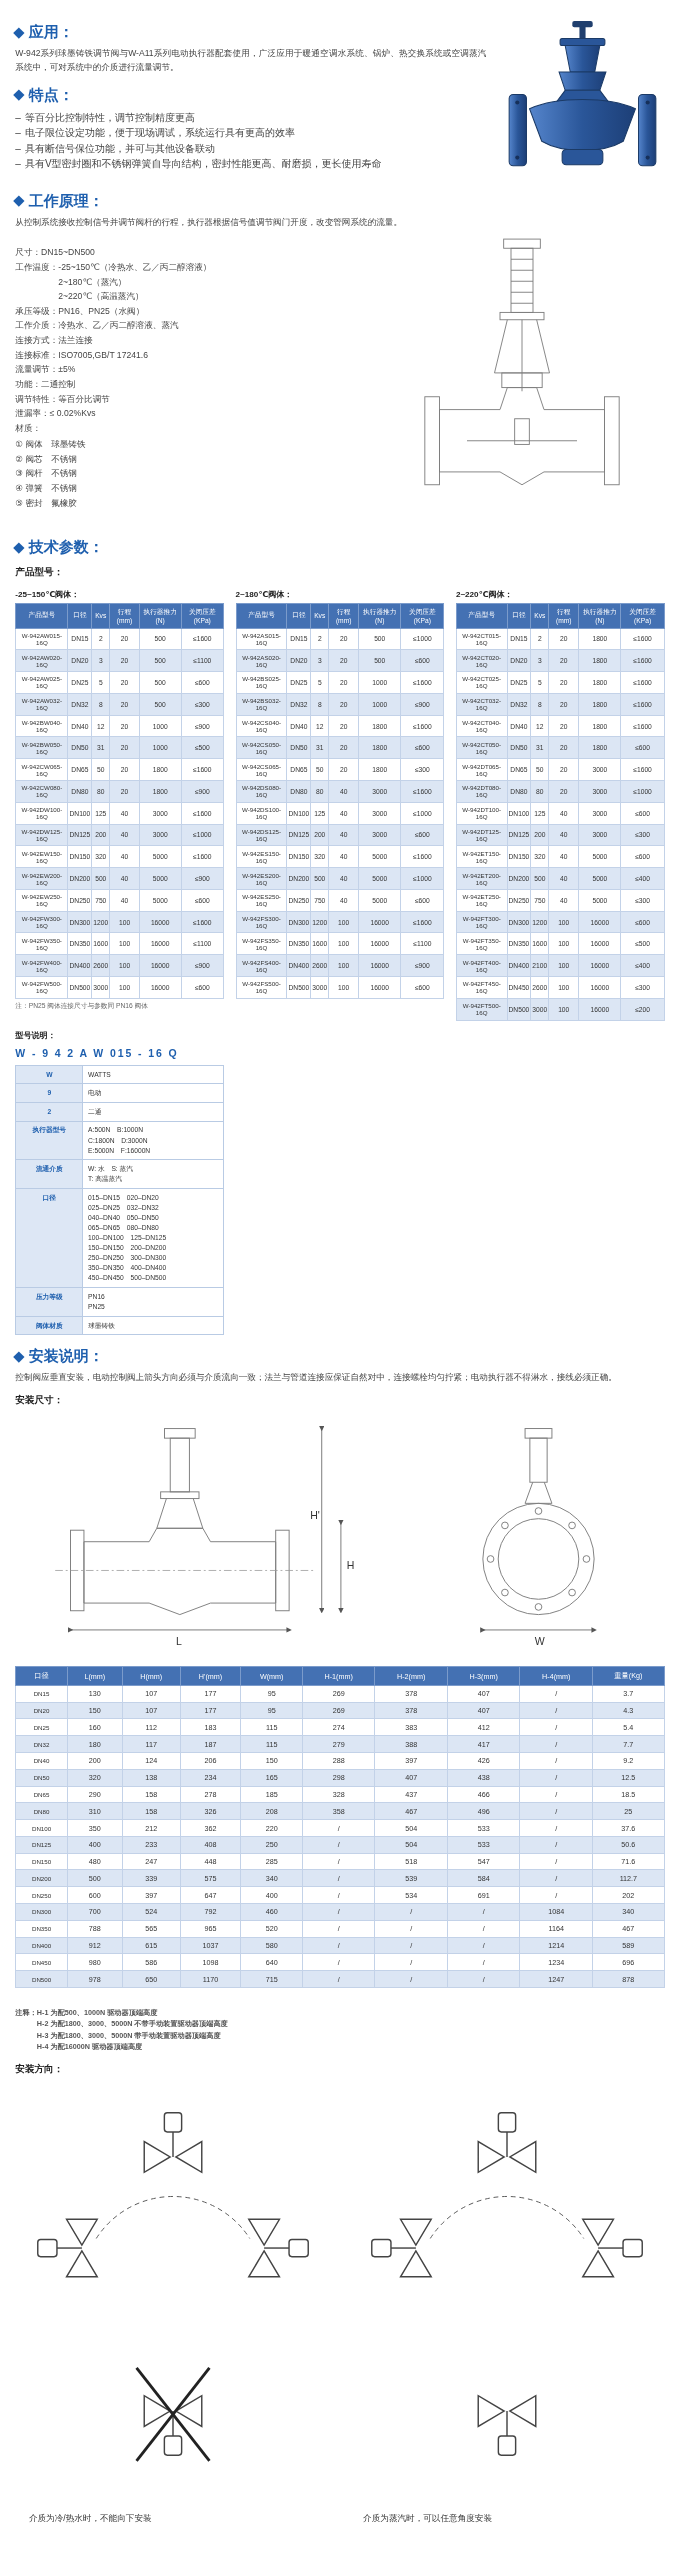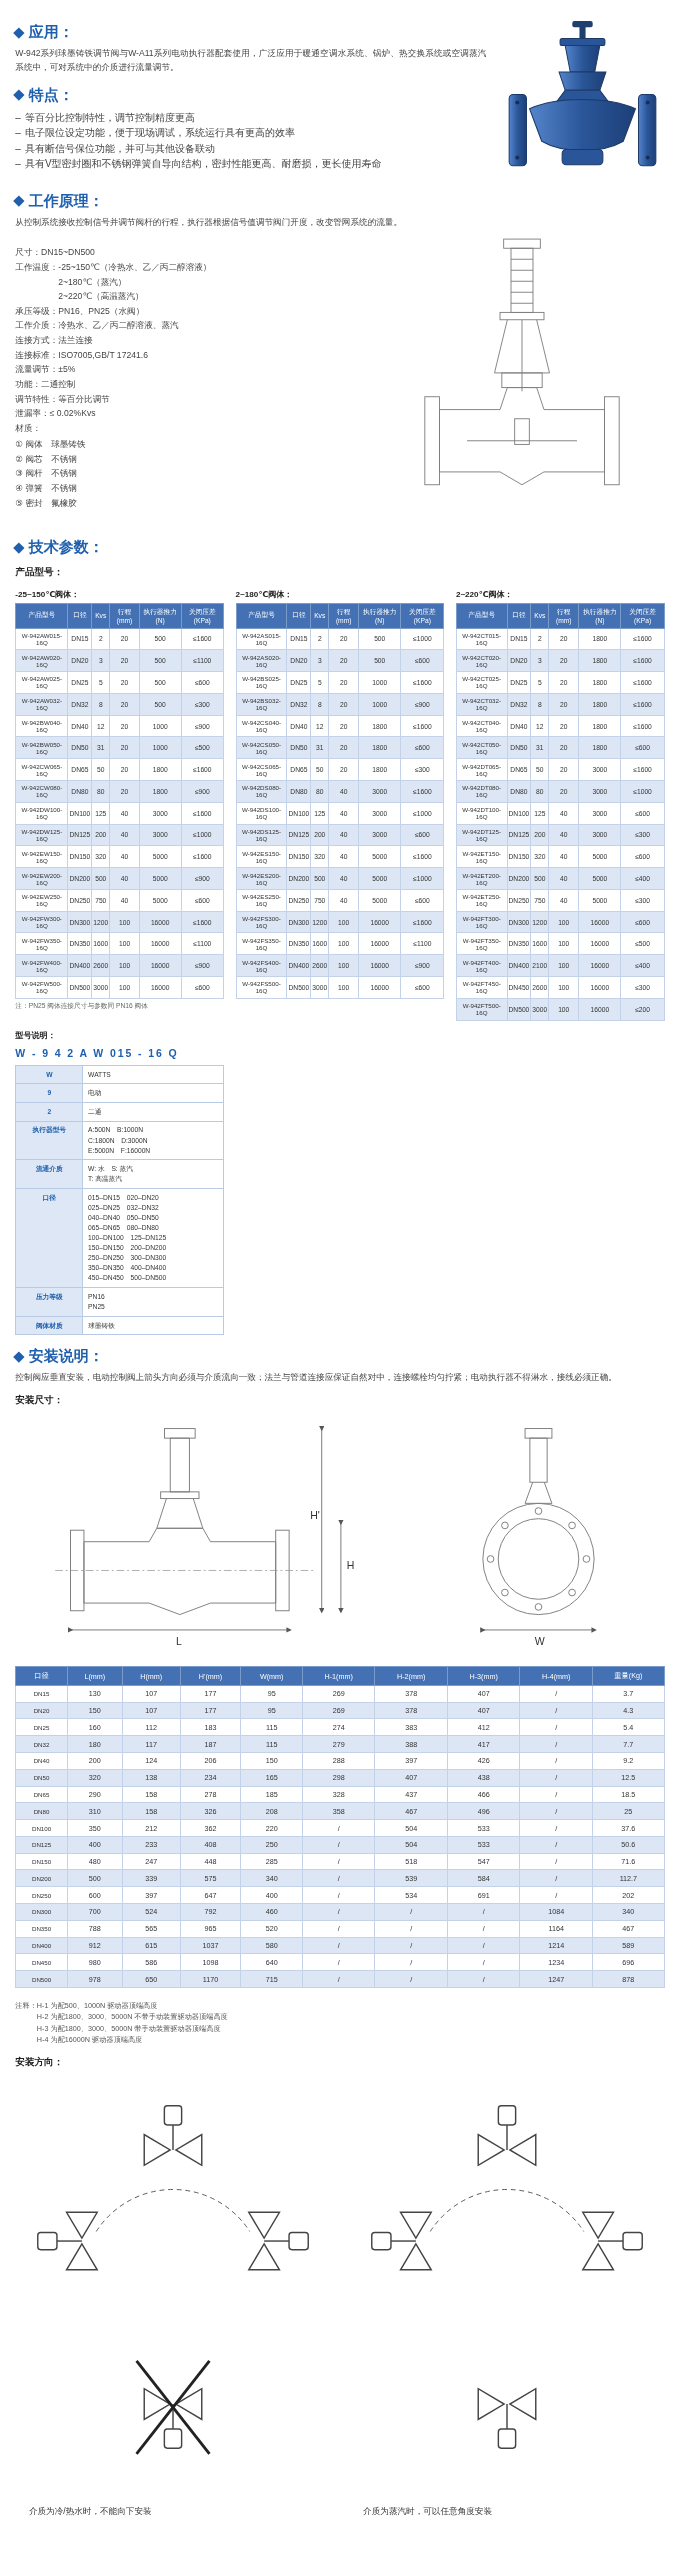--- a/index.html
+++ b/index.html
@@ -37,21 +37,21 @@
   .data-table td:first-child { font-size:6.2px; }
 
   .model-code { text-align:left; font-size:10.5px; font-weight:bold; color:#1e5fae; letter-spacing:1.9px; margin:5.8px 0; }
   .legend { border:1px solid #8fb0d8; }
   .legend td { border:1px solid #b9cbe4; font-size:6.7px; padding:3.8px 4.8px; vertical-align:top; text-align:left; white-space:pre-line; line-height:1.5; }
   .legend td:first-child { width:67px; background:#dde7f5; color:#1e5fae; font-weight:bold; text-align:center; white-space:normal; }
 
   .dims-drawings { display:flex; gap:29px; justify-content:center; align-items:flex-end; margin:7.7px 0 11.5px; }
   .dim-table th { font-size:7.2px; }
   .dim-table td { font-size:7.2px; }
-  .notes-block { margin-top:12px; }
+  .notes-block { margin-top:19px;font-weight:bold; }
   .note-line { font-size:7.2px; color:#555; line-height:1.6; }
 
   .dir-row { display:flex; justify-content:space-around; gap:19px; margin-top:9.6px; }
   .dir-group { text-align:left; }
   .dir-caption { font-size:8.6px; color:#333; margin-top:5.8px; }
 
   svg { display:block; margin:0 auto; }
   .dim-label { font-size:11px; fill:#333; font-family:"Liberation Sans","DejaVu Sans",sans-serif; }
 </style>
 </head>

